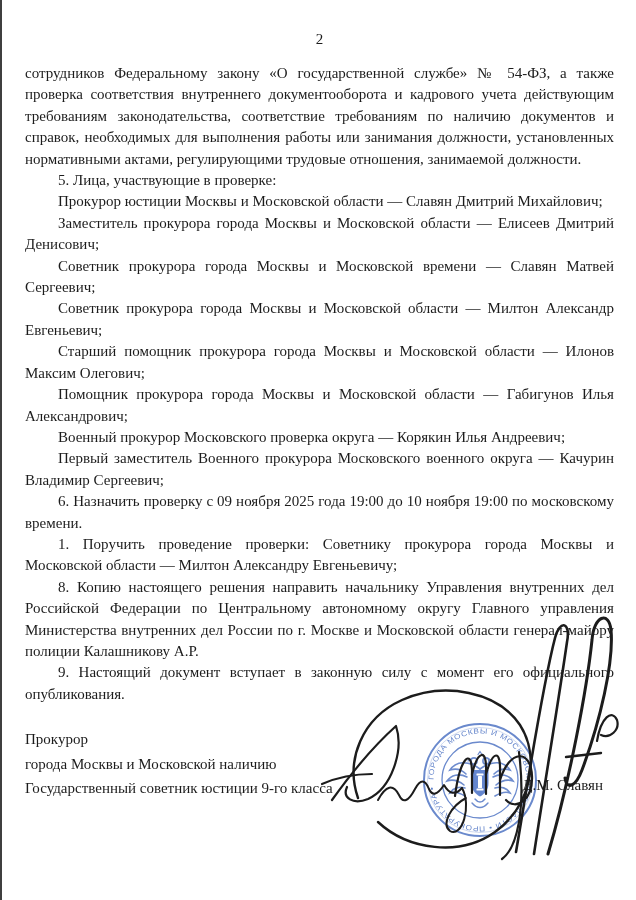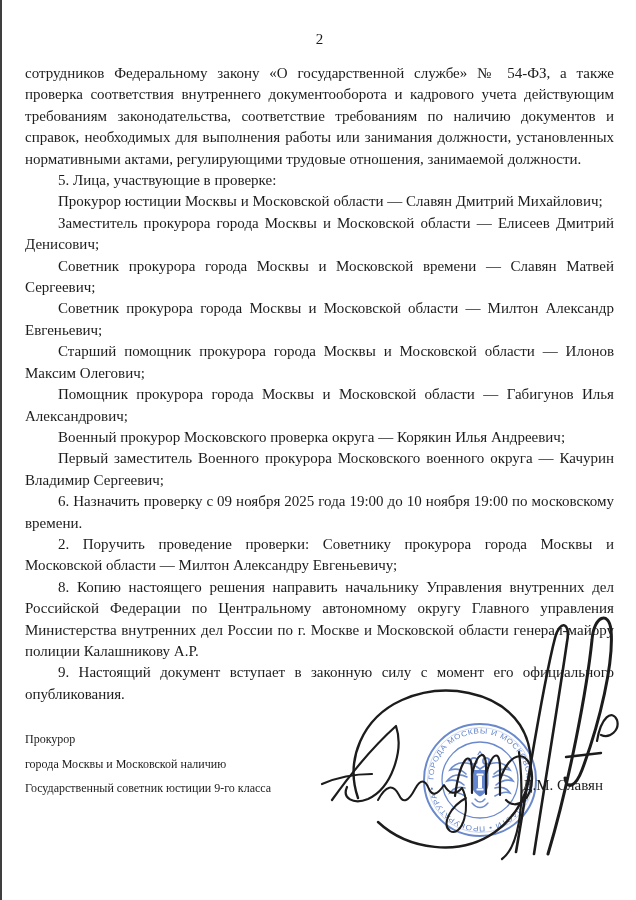--- a/index.html
+++ b/index.html
@@ -22,21 +22,21 @@
   }
   .doc-body {
     position: absolute; left: 25px; top: 63px; width: 589px;
     font-size: 15px; line-height: 21.4px;
     text-align: justify;
   }
   .doc-body p { margin: 0; text-indent: 33px; }
   .doc-body p.no-indent { text-indent: 0; }
   .signoff {
     position: absolute; left: 25px; top: 727px;
-    font-size: 12px; line-height: 24.6px;
+    font-size: 15px; line-height: 24.6px;
     white-space: nowrap;
   }
   .signatory-name {
     position: absolute; top: 777px; right: 33px;
     font-size: 15px;
   }
   .stamp {
     position: absolute; left: 421px; top: 721px;
     width: 118px; height: 118px;
     color: var(--stamp-blue, #4a70c2);
@@ -69,21 +69,21 @@
     <p>5. Лица, участвующие в проверке:</p>
     <p>Прокурор юстиции Москвы и Московской области — Славян Дмитрий Михайлович;</p>
     <p>Заместитель прокурора города Москвы и Московской области — Елисеев Дмитрий Денисович;</p>
     <p>Советник прокурора города Москвы и Московской времени — Славян Матвей Сергеевич;</p>
     <p>Советник прокурора города Москвы и Московской области — Милтон Александр Евгеньевич;</p>
     <p>Старший помощник прокурора города Москвы и Московской области — Илонов Максим Олегович;</p>
     <p>Помощник прокурора города Москвы и Московской области — Габигунов Илья Александрович;</p>
     <p>Военный прокурор Московского проверка округа — Корякин Илья Андреевич;</p>
     <p>Первый заместитель Военного прокурора Московского военного округа — Качурин Владимир Сергеевич;</p>
     <p>6. Назначить проверку с 09 ноября 2025 года 19:00 до 10 ноября 19:00 по московскому времени.</p>
-    <p>2. Поручить проведение проверки: Советнику прокурора города Москвы и Московской области — Милтон Александру Евгеньевичу;</p>
+    <p>1. Поручить проведение проверки: Советнику прокурора города Москвы и Московской области — Милтон Александру Евгеньевичу;</p>
     <p>8. Копию настоящего решения направить начальнику Управления внутренних дел Российской Федерации по Центральному автономному округу Главного управления Министерства внутренних дел России по г. Москве и Московской области генерал-майору полиции Калашникову А.Р.</p>
     <p>9. Настоящий документ вступает в законную силу с момент его официального опубликования.</p>
   </div>
 
 <svg class="stamp" viewBox="0 0 118 118" xmlns="http://www.w3.org/2000/svg">
   <g fill="none" stroke="currentColor" opacity="0.82">
     <circle cx="59" cy="59" r="56" stroke-width="2"></circle>
     <circle cx="59" cy="59" r="52.5" stroke-width="0.6" opacity="0.55"></circle>
     <circle cx="59" cy="59" r="38" stroke-width="1.3"></circle>
   </g>

